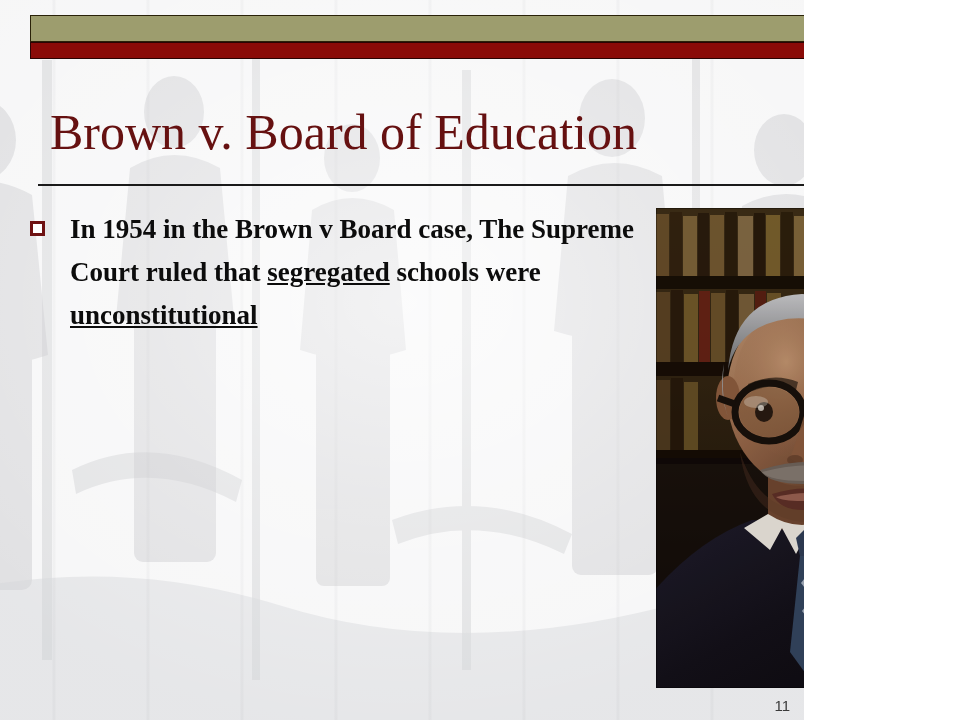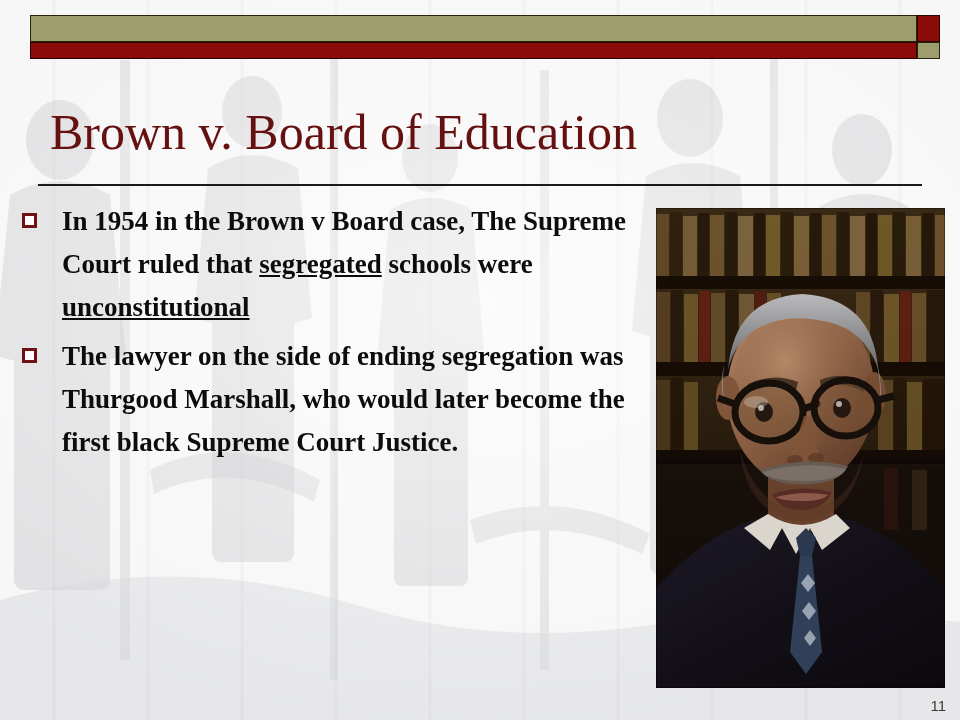--- a/index.html
+++ b/index.html
@@ -3,21 +3,21 @@
 <meta charset="utf-8">
 <style>
   html, body {
     margin: 0;
     padding: 0;
     background: #ffffff;
   }
 
   #slide {
     position: relative;
-    width: 960px;
+    width: 804px;
     height: 720px;
     overflow: hidden;
     background: #a3a3a3;
     font-family: "Liberation Serif", "DejaVu Serif", serif;
   }
 
   
   .bg-watermark {
     position: absolute;
     inset: 0;
@@ -116,21 +116,21 @@
     height: 0;
     border-top: 2px solid #1a1a1a;
   }
 
   
   .body-list {
     position: absolute;
     left: 12px;
     top: 196px;
     width: 660px;
-    margin: 4px;
+    margin: 12px;
     padding: 0;
     list-style: none;
   }
   .bullet-item {
     position: relative;
     padding-left: 46px;
     margin-bottom: 6px;
     font-family: "Liberation Serif", "DejaVu Serif", serif;
     font-weight: bold;
     font-size: 27px;
@@ -235,21 +235,20 @@
       <div class="bar-long-red"></div>
       <div class="bar-sq-olive"></div>
     </div>
   </div>
 
   <div class="slide-title">Brown v. Board of Education</div>
   <div class="title-rule"></div>
 
   <ul class="body-list" id="bullet-list">
       <li class="bullet-item"><span class="bullet-marker"></span><span class="bullet-text"><span>In 1954 in the Brown v Board case, The Supreme Court ruled that </span><u>segregated</u><span> schools were </span><u>unconstitutional</u></span></li>
-      <li class="bullet-item"><span class="bullet-marker"></span><span class="bullet-text"><span>The lawyer on the side of ending segregation was Thurgood Marshall, who would later become the first black Supreme Court Justice.</span></span></li>
     </ul>
 
   <div class="photo-frame">
     <svg viewBox="0 0 289 480" preserveAspectRatio="xMidYMid slice" aria-hidden="true">
       <defs>
         <linearGradient id="shelfbg" x1="0" y1="0" x2="0" y2="1">
           <stop offset="0%" stop-color="#4b3a1e"></stop>
           <stop offset="35%" stop-color="#3a2c16"></stop>
           <stop offset="70%" stop-color="#241a0d"></stop>
           <stop offset="100%" stop-color="#120c06"></stop>

